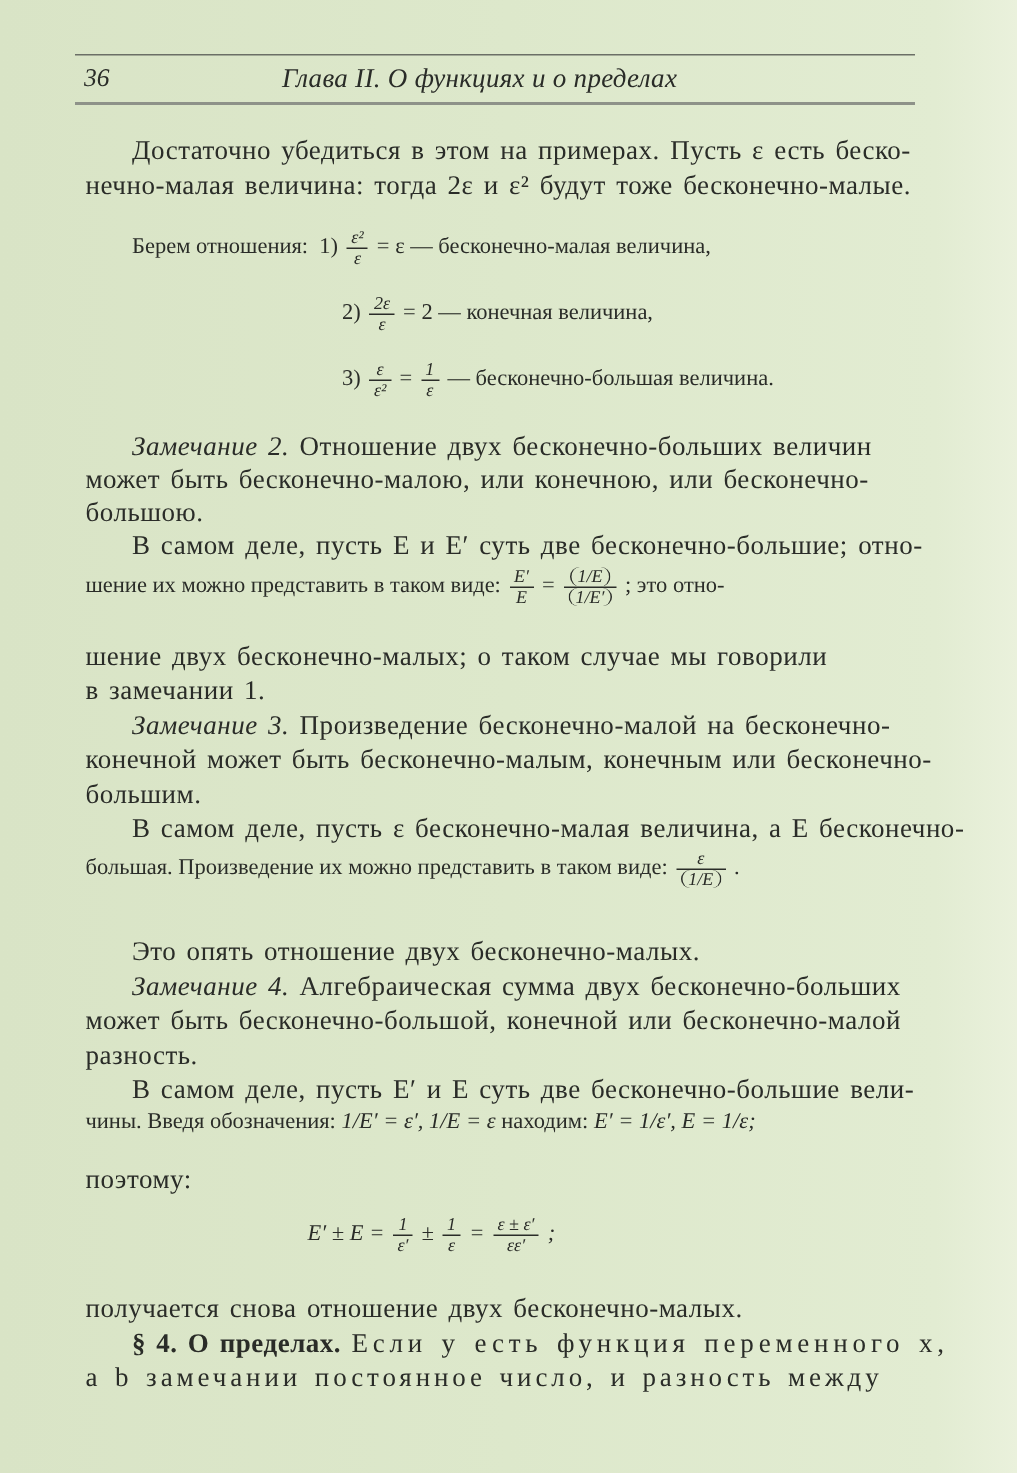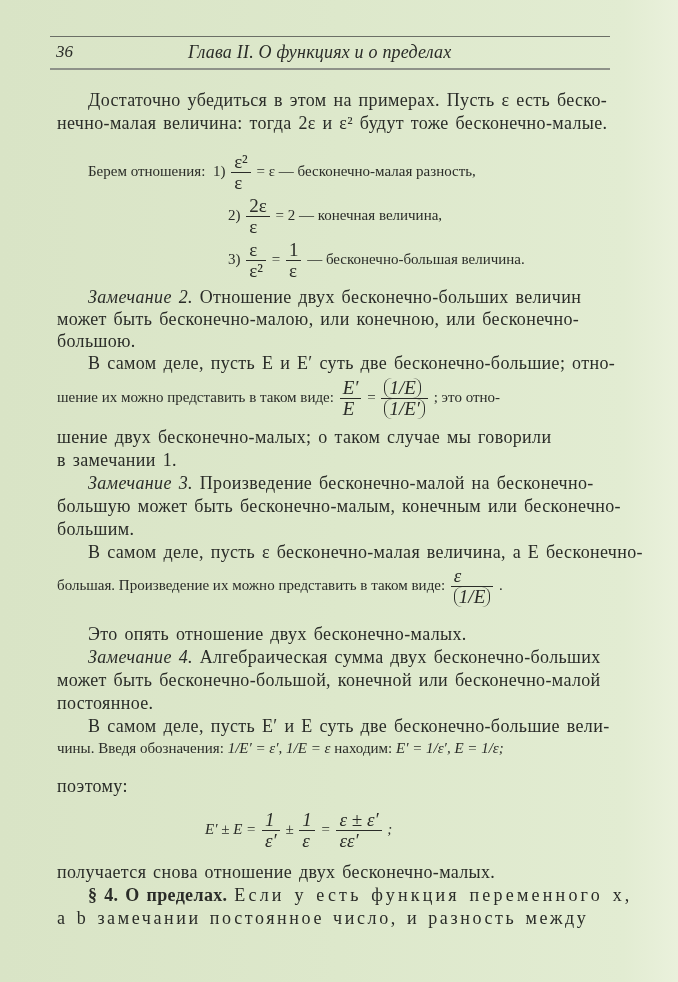--- a/index.html
+++ b/index.html
@@ -16,21 +16,21 @@
   .rule.bot { top: 68px; height: 2px; background: #8e9289; }
   .hdr-num { position: absolute; left: 56px; top: 42px; font-style: italic; font-size: 17px; }
   .hdr-title { position: absolute; left: 188px; top: 42px; font-style: italic; font-size: 18px; letter-spacing: 0.2px; }
 
   .line { position: absolute; left: 88px; font-size: 18px; white-space: nowrap; letter-spacing: 0.35px; word-spacing: 2px; }
   .l0 { left: 57px; }
   .it { font-style: italic; }
   .b { font-weight: bold; }
   .sp { letter-spacing: 3.2px; }
 
-  .frac { display: inline-block; vertical-align: middle; font-size: 19px; line-height: 1.05; margin: 0 2px; }
+  .frac { display: inline-block; vertical-align: middle; text-align: center; font-size: 12px; line-height: 1.05; margin: 0 2px; font-style: italic; }
   .frac .n { display: block; padding: 0 3px; border-bottom: 1px solid #2a2c28; }
   .frac .d { display: block; padding: 0 3px; }
   .abs { position: absolute; font-size: 15px; white-space: nowrap; }
   .paren { display: inline-block; border-left: 1px solid #2a2c28; border-right: 1px solid #2a2c28; border-radius: 8px; padding: 0 4px; }
 </style>
 </head>
 <body>
 
 <div class="page">
   <div class="rule top"></div>
@@ -38,21 +38,21 @@
   <div class="hdr-title">Глава II. О функциях и о пределах</div>
   <div class="rule bot"></div>
 
   <div class="line" style="top:90px;">Достаточно убедиться в этом на примерах. Пусть ε есть беско-</div>
   <div class="line l0" style="top:113px;">нечно-малая величина: тогда 2ε и ε² будут тоже бесконечно-малые.</div>
 
   <div class="abs" style="left:88px; top:152px;">
     <span>Берем отношения:</span>
     &nbsp;<span>1)</span>
     <span class="frac"><span class="n">ε²</span><span class="d">ε</span></span>
-    <span>= ε — бесконечно-малая разность,</span>
+    <span>= ε — бесконечно-малая величина,</span>
   </div>
 
   <div class="abs" style="left:228px; top:196px;">
     <span>2)</span>
     <span class="frac"><span class="n">2ε</span><span class="d">ε</span></span>
     <span>= 2 — конечная величина,</span>
   </div>
 
   <div class="abs" style="left:228px; top:240px;">
     <span>3)</span>
@@ -77,36 +77,36 @@
     <span class="frac it"><span class="n"><span class="paren">1/E</span></span><span class="d"><span class="paren">1/E′</span></span></span>
     <span>; это отно-</span>
   </div>
   <div class="line l0" style="top:427px;">шение двух бесконечно-малых; о таком случае мы говорили</div>
   <div class="line l0" style="top:450px;">в замечании 1.</div>
 
   <div class="line" style="top:473px;">
     <span class="it">Замечание 3.</span>
     <span>Произведение бесконечно-малой на бесконечно-</span>
   </div>
-  <div class="line l0" style="top:496px;">большую может быть бесконечно-малым, конечным или бесконечно-</div>
+  <div class="line l0" style="top:496px;">конечной может быть бесконечно-малым, конечным или бесконечно-</div>
   <div class="line l0" style="top:519px;">большим.</div>
   <div class="line" style="top:542px;">В самом деле, пусть ε бесконечно-малая величина, а E бесконечно-</div>
   <div class="abs" style="left:57px; top:566px;">
     <span>большая. Произведение их можно представить в таком виде:</span>
     <span class="frac it"><span class="n">ε</span><span class="d"><span class="paren">1/E</span></span></span>
     <span>.</span>
   </div>
   <div class="line" style="top:624px;text-align:right;">Это опять отношение двух бесконечно-малых.</div>
 
   <div class="line" style="top:647px;">
     <span class="it">Замечание 4.</span>
     <span>Алгебраическая сумма двух бесконечно-больших</span>
   </div>
   <div class="line l0" style="top:670px;">может быть бесконечно-большой, конечной или бесконечно-малой</div>
-  <div class="line l0" style="top:693px;">постоянное.</div>
+  <div class="line l0" style="top:693px;">разность.</div>
   <div class="line" style="top:716px;">В самом деле, пусть E′ и E суть две бесконечно-большие вели-</div>
   <div class="abs" style="left:57px; top:740px;">
     <span>чины. Введя обозначения:</span>
     <span class="it">1/E′ = ε′,</span>
     <span class="it">1/E = ε</span>
     <span>находим:</span>
     <span class="it">E′ = 1/ε′,</span>
     <span class="it">E = 1/ε;</span>
   </div>
   <div class="line l0" style="top:776px;">поэтому:</div>

